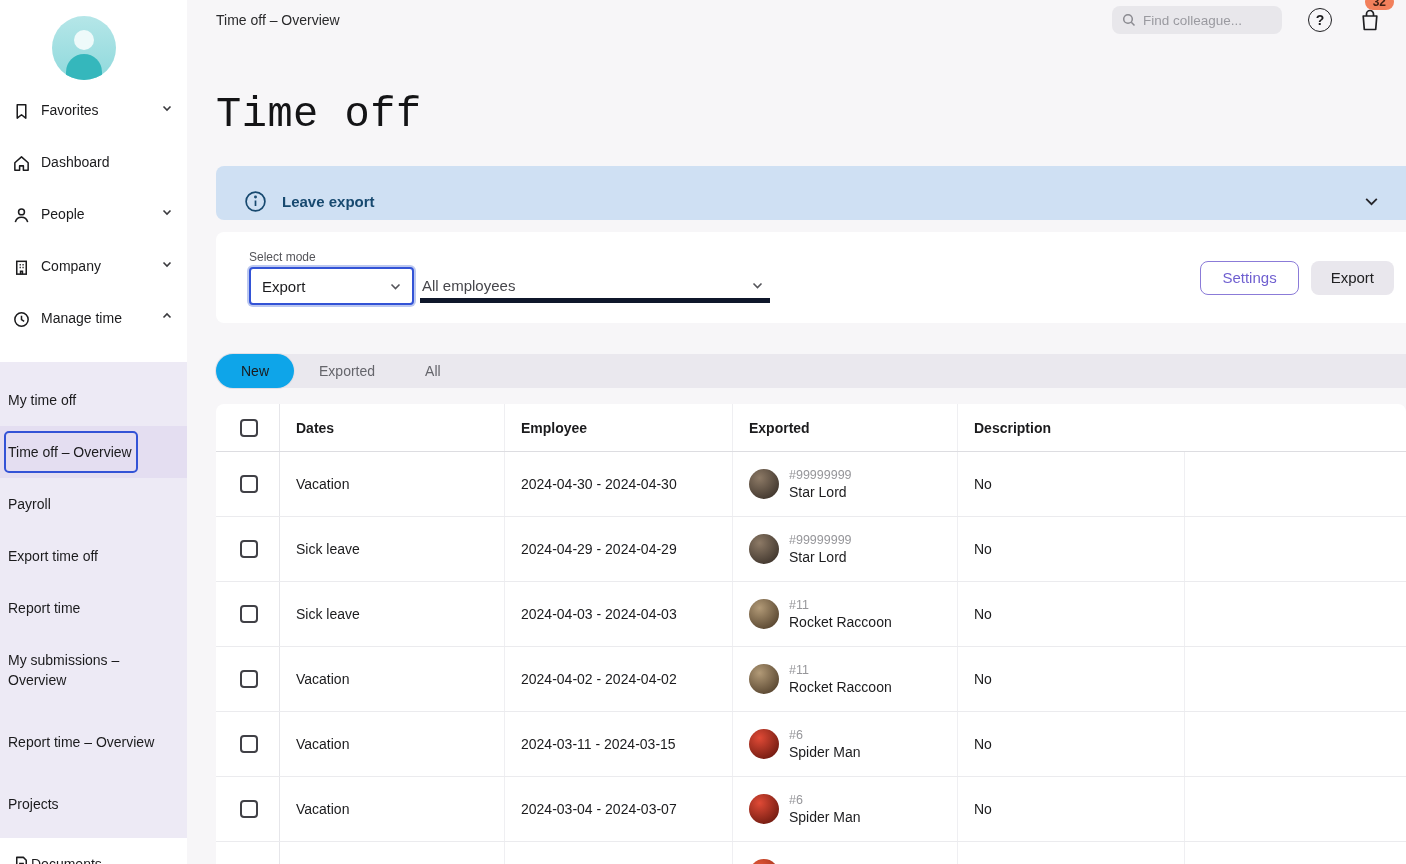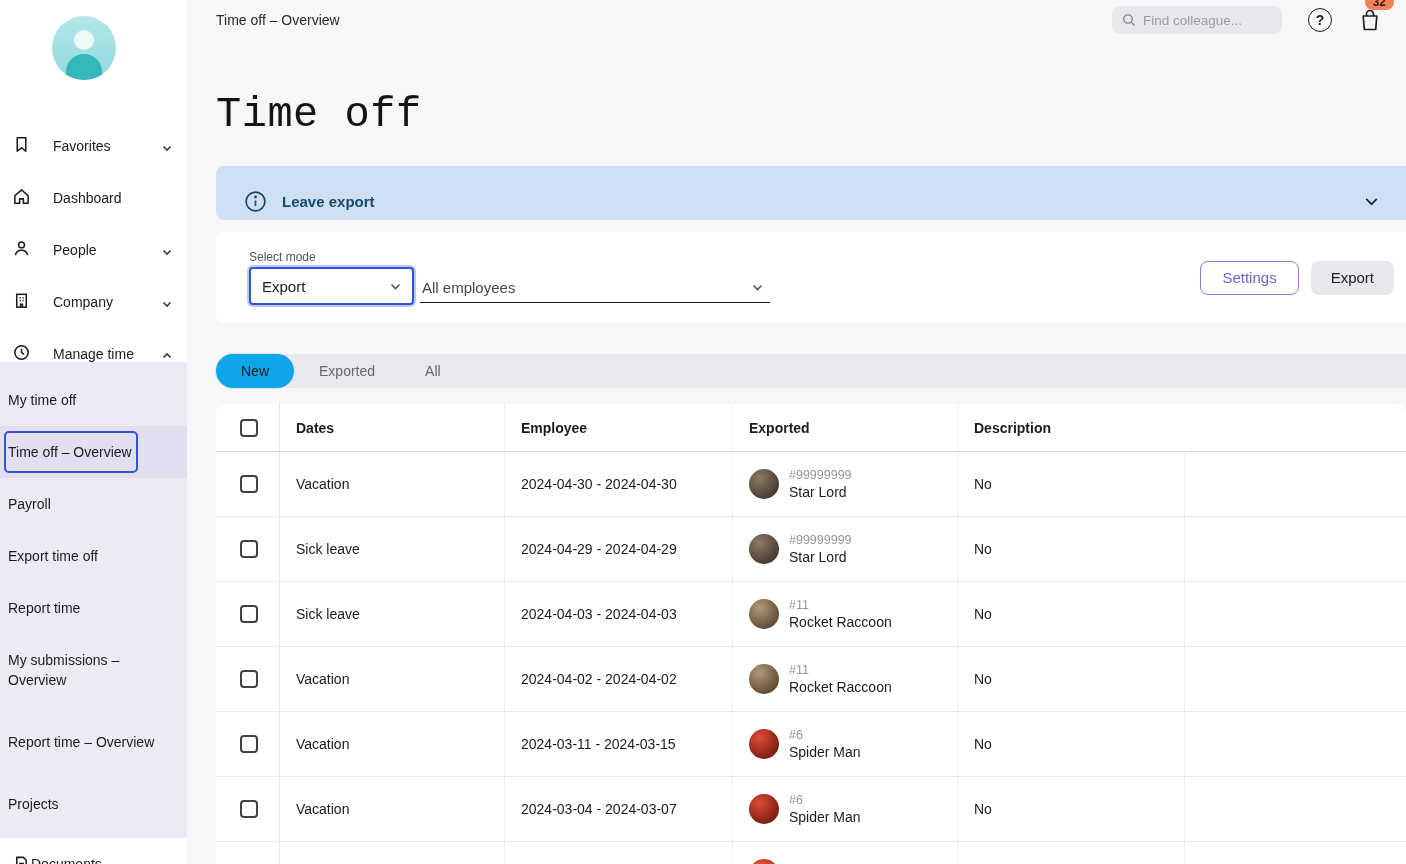--- a/index.html
+++ b/index.html
@@ -7,21 +7,21 @@
     font-family:"Liberation Sans", sans-serif; color:#1b1b1d; }
   .app { position:relative; width:1406px; height:864px; }
 
   
   .sidebar { position:absolute; left:0; top:0; width:187px; height:864px; background:#fff; z-index:5; }
   .logo { position:absolute; left:52px; top:16px; width:64px; height:64px; border-radius:50%;
     background:linear-gradient(180deg,#b5e6e8 0%,#8fd9dc 100%); overflow:hidden; cursor:pointer; }
   .logo .head { position:absolute; left:22px; top:14px; width:20px; height:20px; border-radius:50%; background:#eefafa; }
   .logo .bod { position:absolute; left:14px; top:38px; width:36px; height:30px; border-radius:18px 18px 0 0; background:#35b7bc; }
   .nav { position:absolute; top:102px; left:0; right:0; }
-  .nav-item { height:52px; display:flex; align-items:flex-end; padding:0 14px 0 12px; cursor:pointer; font-size:14px;gap:12px; }
+  .nav-item { height:52px; display:flex; align-items:flex-start; padding:0 14px 0 12px; cursor:pointer; font-size:14px; }
   .nav-item .lbl { margin-left:10px; }
   .nav-item .chev { margin-left:auto; display:flex; }
   .submenu { background:#edeaf5; padding:12px 0 8px 0; }
   .sub-item { min-height:52px; display:flex; align-items:center; padding:0 10px 0 8px; font-size:14px; cursor:pointer; line-height:20px; }
   .sub-item.twoline { min-height:72px; }
   .sub-item.selected { background:#e4def1; }
   .sub-item.selected .ring { outline:2px solid #3353d6; outline-offset:2px; padding:7px 2px 7px 0; border-radius:1px; }
   .bottom-item { height:52px; display:flex; align-items:center; padding:0 12px; font-size:14px; cursor:pointer; background:#fff; }
   .icon-svg { width:19px; height:19px; flex:none; }
 
@@ -49,21 +49,21 @@
   .banner .b-label { margin-left:15px; font-size:15px; font-weight:700; color:#17496f; }
   .banner .chev { margin-left:auto; display:flex; }
 
   .panel { margin-top:12px; height:91px; background:#fff; border-radius:8px 0 0 8px;
     display:flex; align-items:center; padding:0 12px 0 22px; }
   .mode-group { width:176px;padding-left:11px; }
   .mode-label { font-size:12px; color:#55555a; margin-bottom:3px; }
   .mode-select { height:38px; border:2px solid #3353d6; box-shadow:0 0 0 2px #bcc8f0; border-radius:4px;
     background:#fff; display:flex; align-items:center; justify-content:space-between; padding:0 10px 0 11px;
     font-size:15px; cursor:pointer; }
-  .emp-select { margin-left:6px; width:350px; height:30px; border-bottom:1px solid #0f172a; margin-top:20px;
+  .emp-select { margin-left:6px; width:350px; height:30px; border-bottom:5px solid #0f172a; margin-top:20px;
     display:flex; align-items:center; justify-content:space-between; font-size:15px; color:#46464b; cursor:pointer; padding:0 6px 0 2px;}
   .panel .spacer { flex:1; }
   .btn { height:34px; border-radius:8px; font-size:15px; font-family:"Liberation Sans", sans-serif; cursor:pointer; }
   .btn-settings { border:1.5px solid #8b7bd8; background:#fff; color:#6f5fd0; padding:0 21px; }
   .btn-export { border:none; background:#e9e7ed; color:#202022; padding:0 20px; margin-left:12px; }
 
   .tabs { margin-top:31px; height:34px; background:#eae8ee; border-radius:17px 0 0 17px; display:flex; align-items:center; }
   .tab { padding:0 25px; font-size:14px; color:#65656b; line-height:34px; cursor:pointer; border-radius:17px; }
   .tab.active { background:#0ea5e9; color:#1b1b1d; height:34px; box-shadow:0 0 0 1px #e2e0e6; }
 

